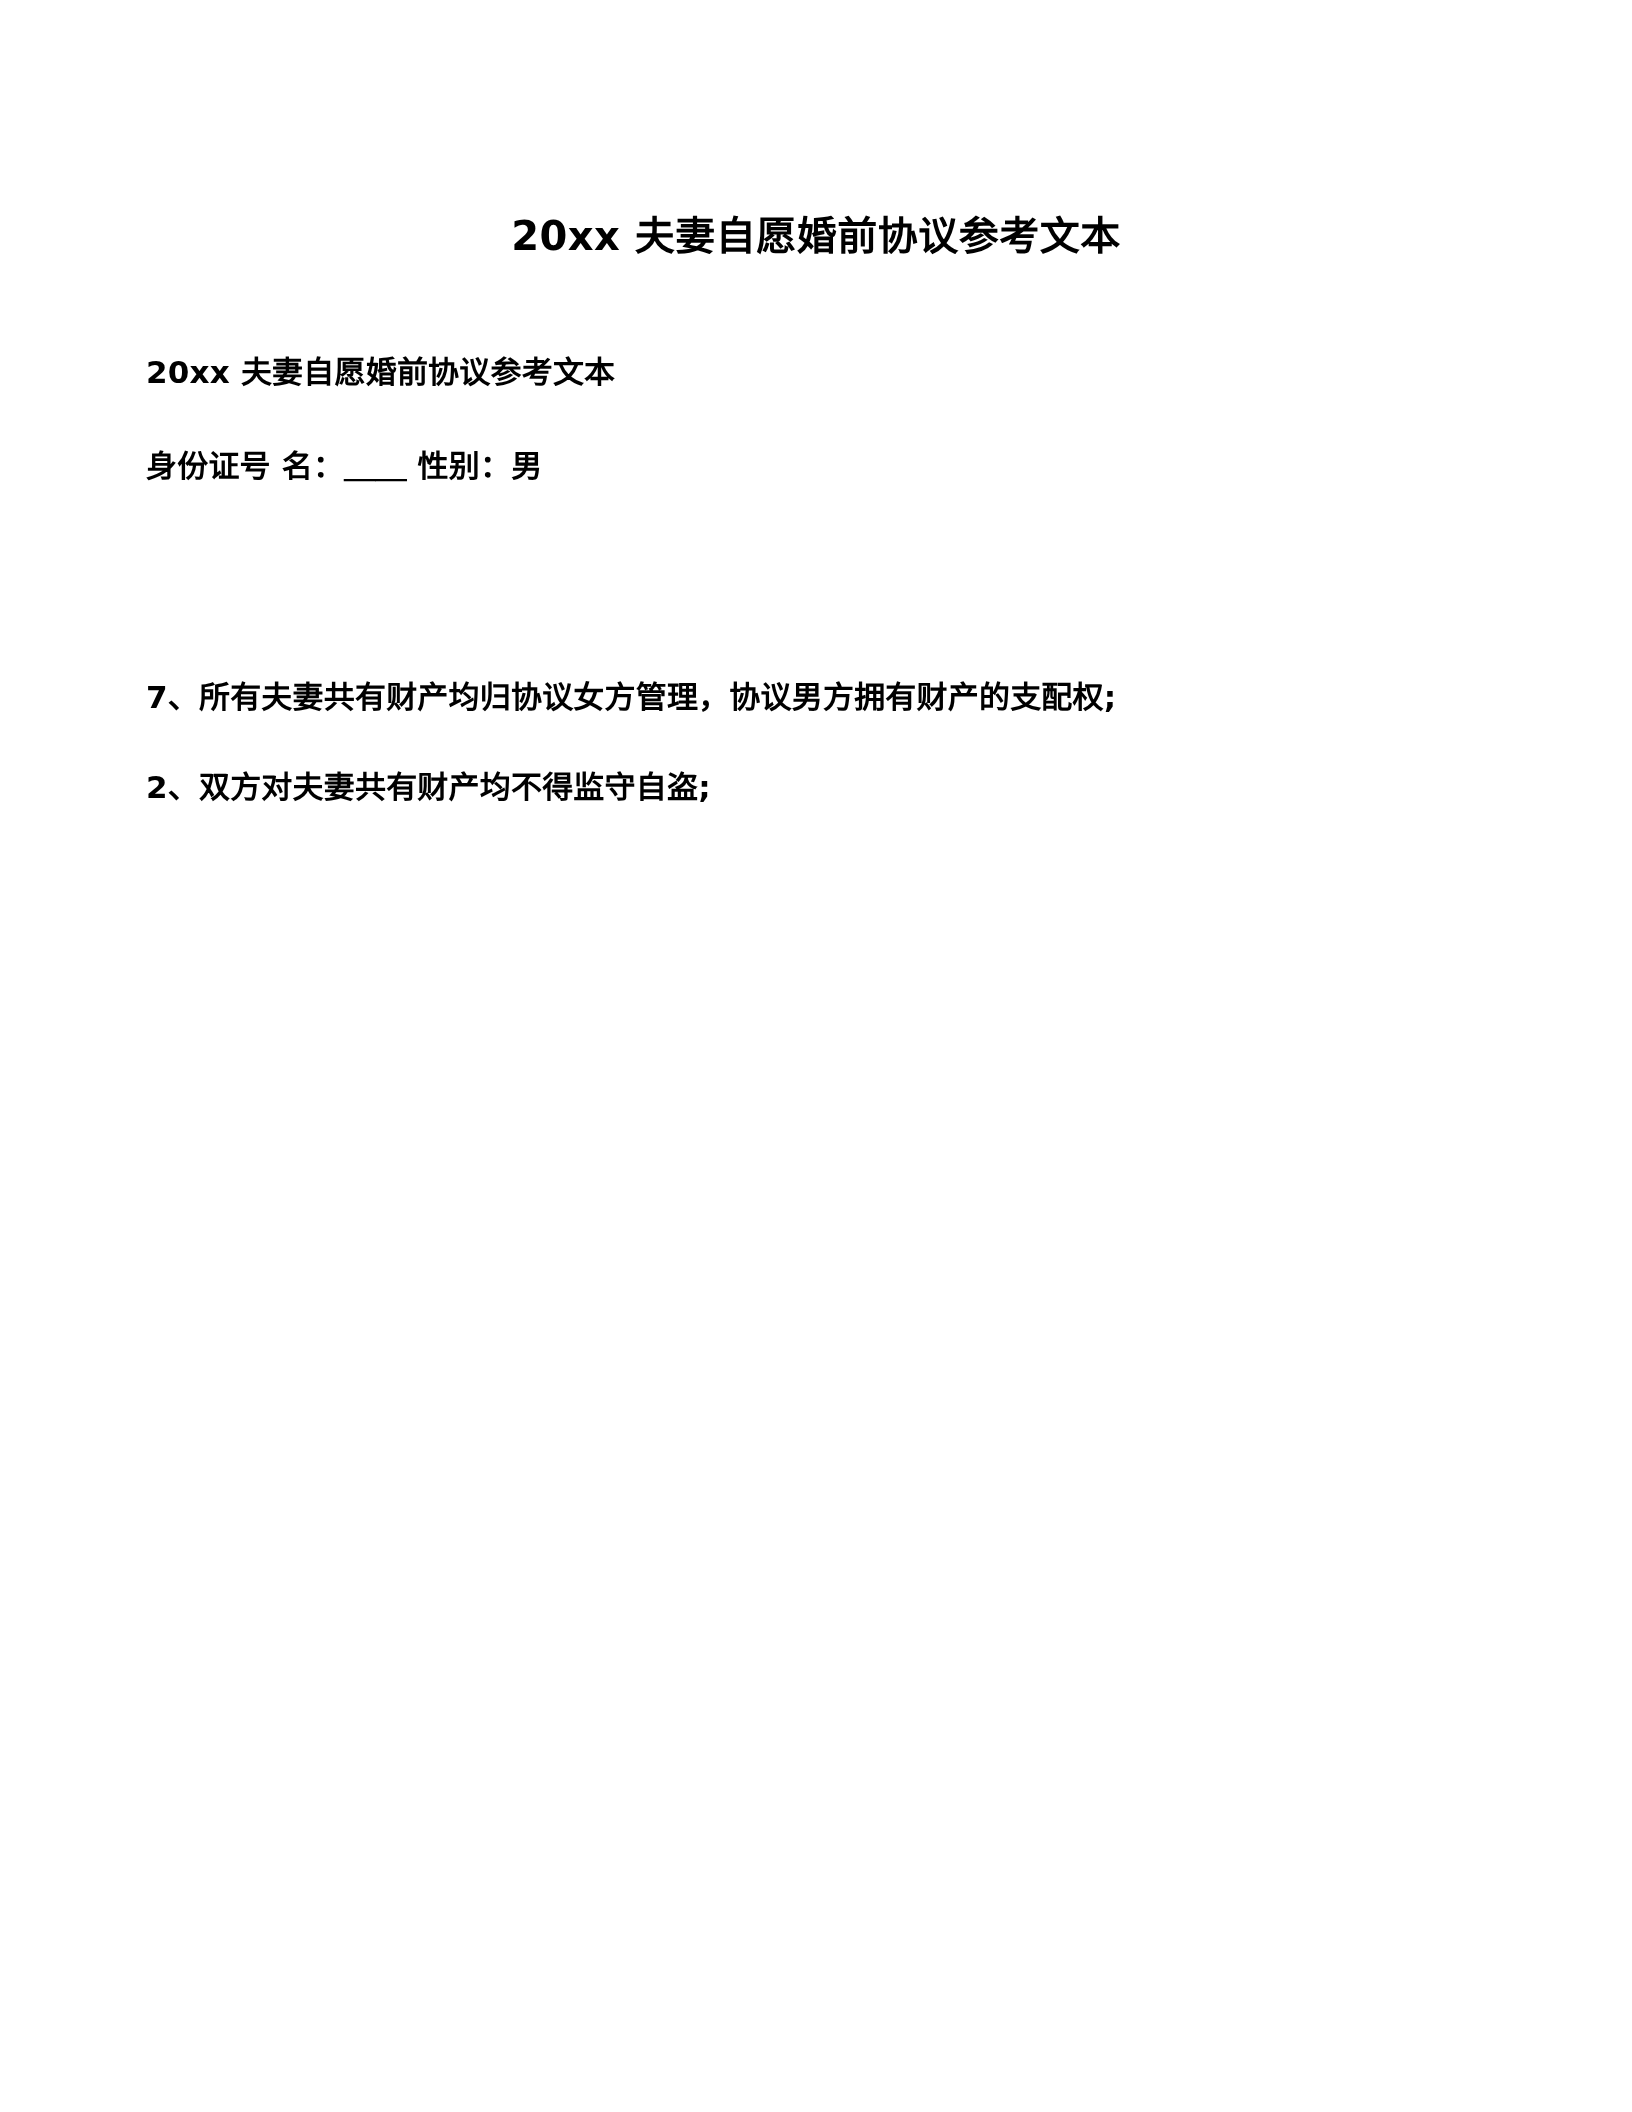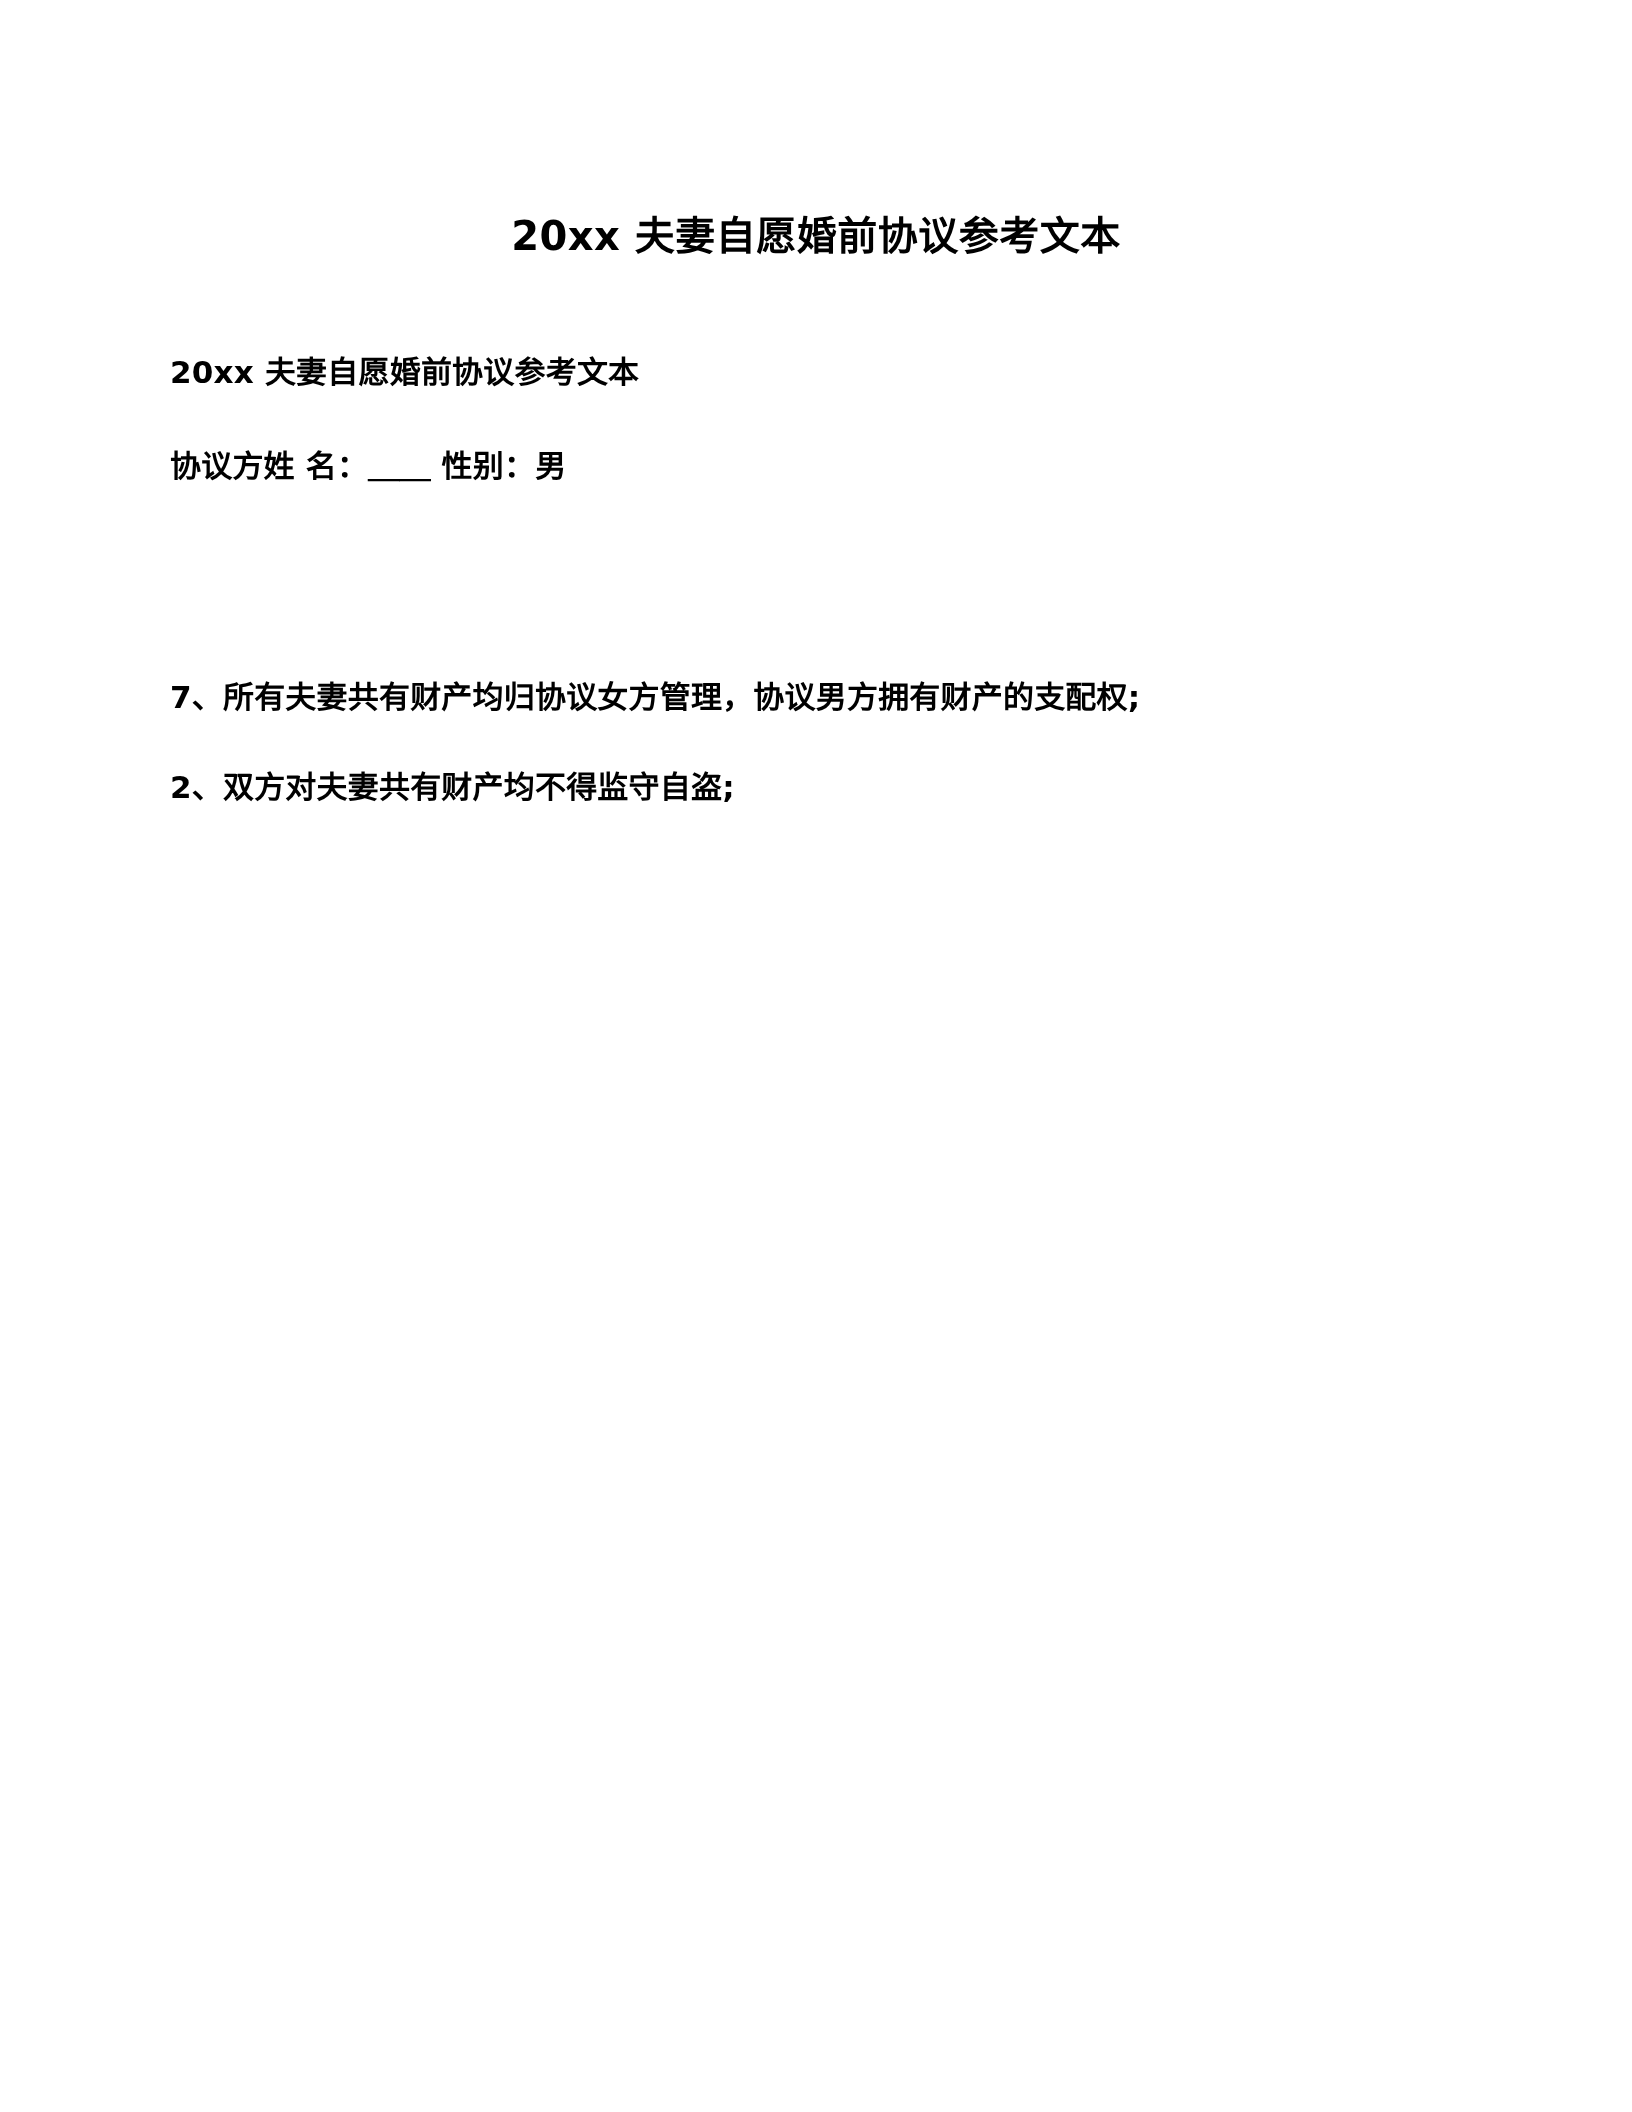--- a/index.html
+++ b/index.html
@@ -20,21 +20,21 @@
     margin: 0 auto;
     background: #ffffff;
     box-sizing: border-box;
     overflow: hidden;
   }
   .doc-body {
     position: absolute;
     left: 0;
     top: 0;
     width: 1632px;
-    padding: 0 108px;
+    padding: 0 84px;
     box-sizing: border-box;
   }
   .doc-title {
     margin: 0;
     padding-top: 208px;
     text-align: center;
     font-size: 40px;
     font-weight: 700;
     line-height: 1.4;
     letter-spacing: 0.5px;
@@ -68,21 +68,21 @@
   <div class="doc-body">
 
     <h1 class="doc-title">20xx 夫妻自愿婚前协议参考文本</h1>
 
     <div class="gap-after-title"></div>
 
     <p class="para indent">20xx 夫妻自愿婚前协议参考文本</p>
 
     <div class="gap"></div>
 
-    <p class="para indent">协议方姓 名：＿＿ 性别：男</p>
+    <p class="para indent">身份证号 名：＿＿ 性别：男</p>
 
     <div class="gap"></div>
 
 
     <div class="gap"></div>
 
 
     <div class="gap"></div>
 
 

